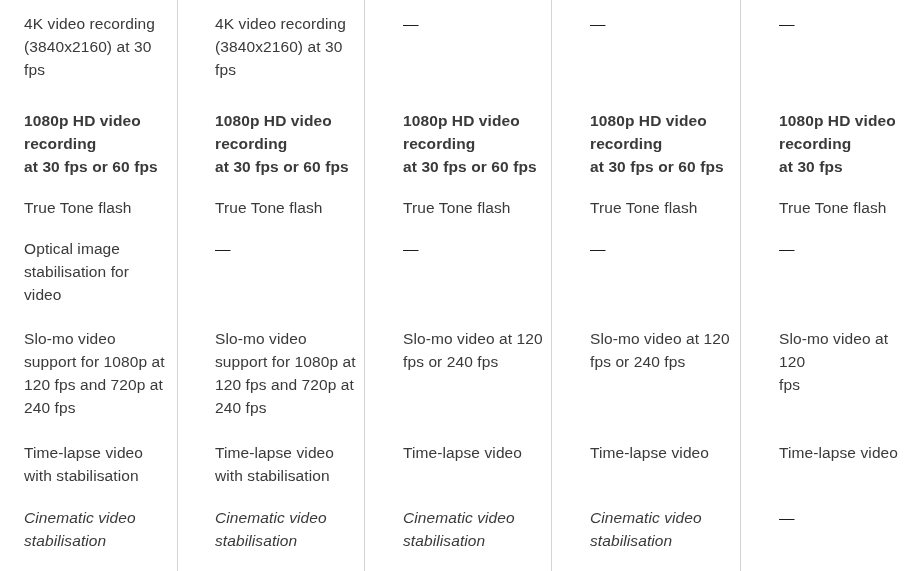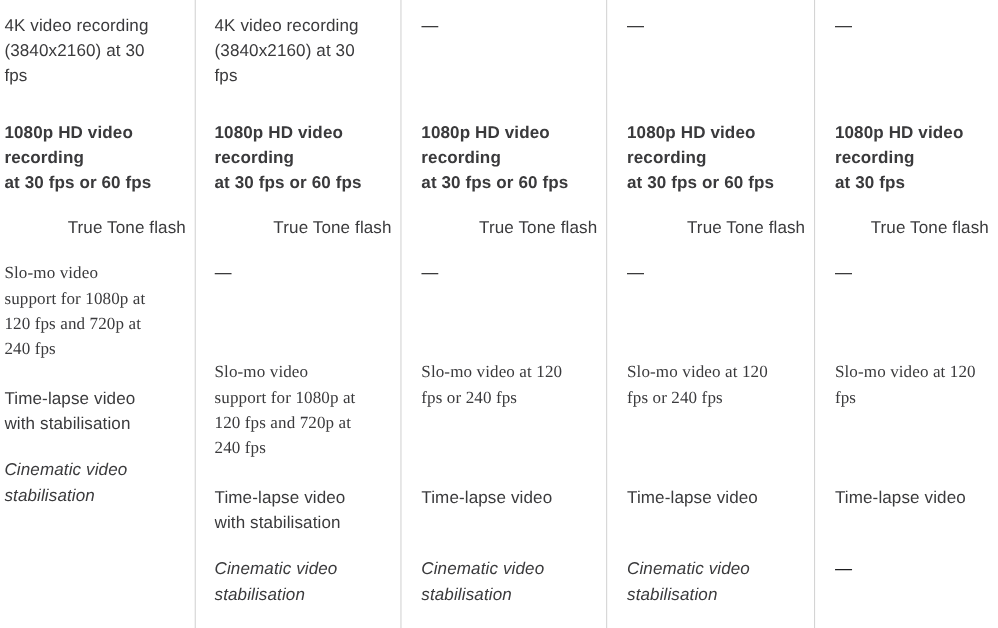--- a/index.html
+++ b/index.html
@@ -69,28 +69,29 @@
   }
 
   .spec-row {
     box-sizing: border-box;
     font-size: 15.5px;
     line-height: 23px;
     color: #3a3a3c;
     letter-spacing: 0.1px;
     white-space: pre-line;
     overflow: hidden;
+    margin-left: 20px;
   }
 
   
   .spec-row.r0 { height: 97px; }
   .spec-row.r1 { height: 87px; font-weight: bold; }
-  .spec-row.r2 { height: 41px; text-align: right; }
+  .spec-row.r2 { height: 41px; }
   .spec-row.r3 { height: 90px; }
-  .spec-row.r4 { height: 114px; font-family: Liberation Serif, serif; }
+  .spec-row.r4 { height: 114px; }
   .spec-row.r5 { height: 65px; }
   .spec-row.r6 { height: 60px; font-style: italic; }
 
   .spec-row.is-dash {
     color: #1d1d1f;
     font-size: 15.5px;
   }
 </style>
 </head>
 <body>
@@ -98,20 +99,23 @@
 <div class="spec-table">
 
   <div class="spec-column col-1">
     <div class="spec-row r0">4K video recording
 (3840x2160) at 30
 fps</div>
     <div class="spec-row r1">1080p HD video
 recording
 at 30 fps or 60 fps</div>
     <div class="spec-row r2">True Tone flash</div>
+    <div class="spec-row r3">Optical image
+stabilisation for
+video</div>
     <div class="spec-row r4">Slo-mo video
 support for 1080p at
 120 fps and 720p at
 240 fps</div>
     <div class="spec-row r5">Time-lapse video
 with stabilisation</div>
     <div class="spec-row r6">Cinematic video
 stabilisation</div>
   </div>
 

